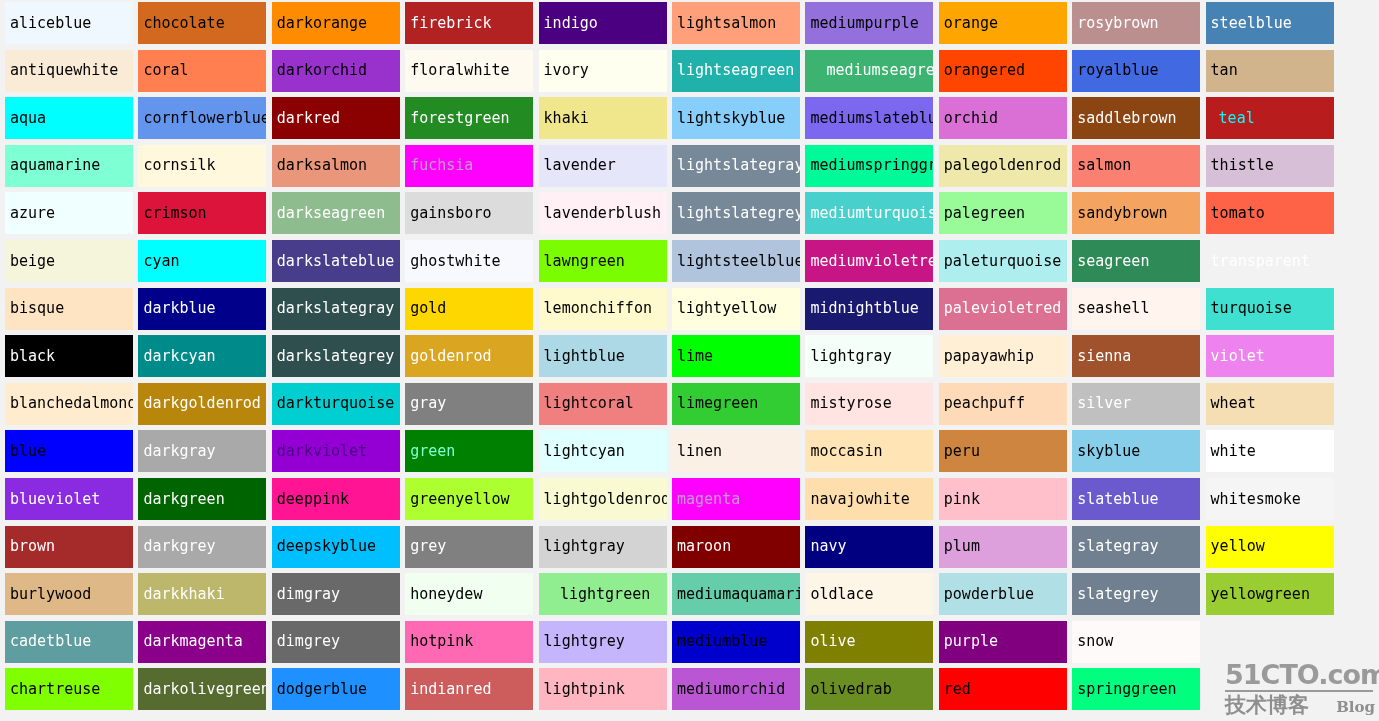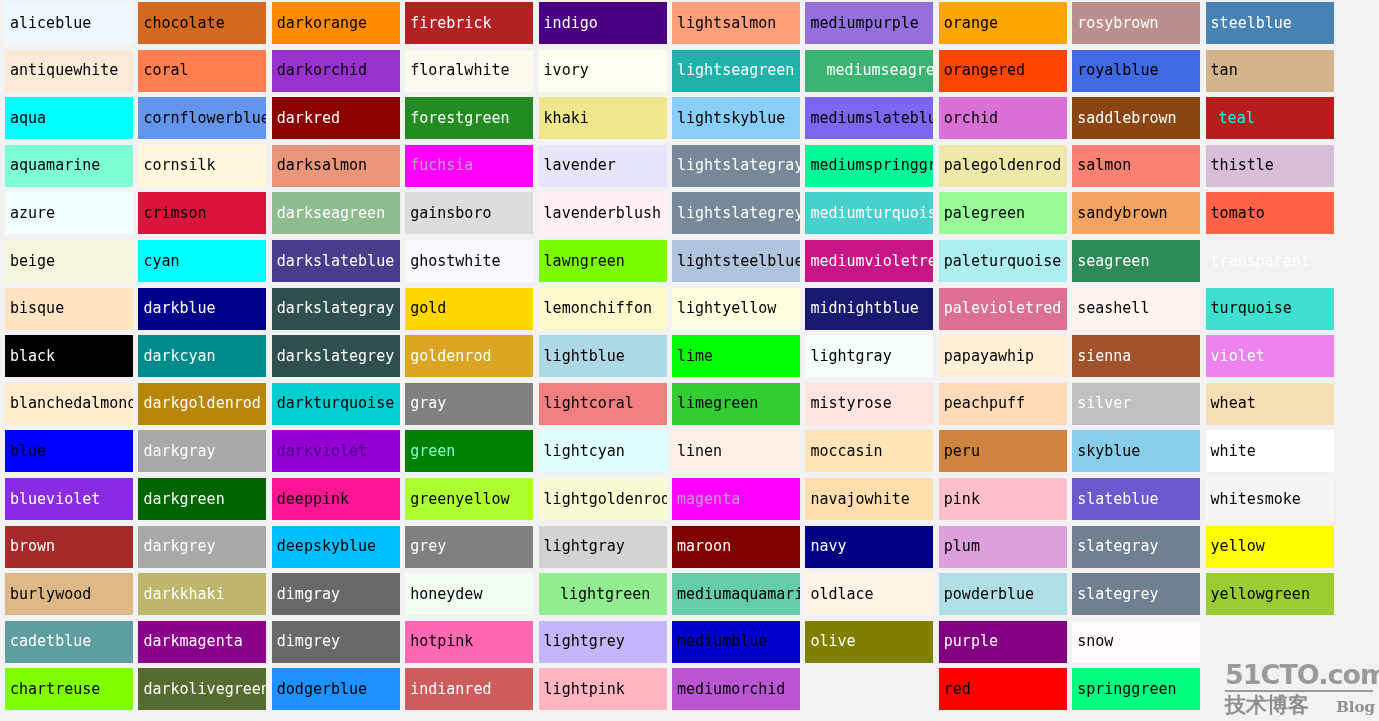--- a/index.html
+++ b/index.html
@@ -552,20 +552,23 @@
         <span class="lbl" style="color: rgb(0, 0, 0);">dodgerblue</span>
       </div>
       <div class="cell" style="left: 405.2px; background: rgb(205, 92, 92);">
         <span class="lbl" style="color: rgb(255, 255, 255);">indianred</span>
       </div>
       <div class="cell" style="left: 538.6px; background: rgb(255, 182, 193);">
         <span class="lbl" style="color: rgb(0, 0, 0);">lightpink</span>
       </div>
       <div class="cell" style="left: 672px; background: rgb(186, 85, 211);">
         <span class="lbl" style="color: rgb(0, 0, 0);">mediumorchid</span>
+      </div>
+      <div class="cell" style="left: 805.4px; background: rgb(107, 142, 35);">
+        <span class="lbl" style="color: rgb(0, 0, 0);">olivedrab</span>
       </div>
       <div class="cell" style="left: 938.8px; background: rgb(255, 0, 0);">
         <span class="lbl" style="color: rgb(0, 0, 0);">red</span>
       </div>
       <div class="cell" style="left: 1072.2px; background: rgb(0, 255, 127);">
         <span class="lbl" style="color: rgb(0, 0, 0);">springgreen</span>
       </div>
     </div>
   </div>
 

